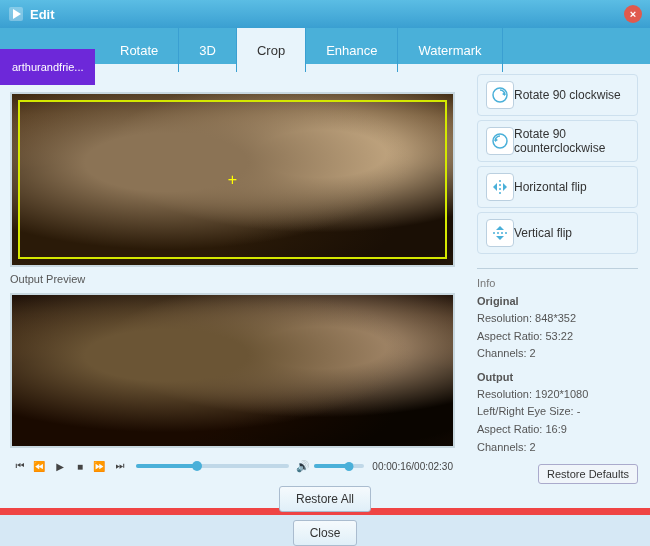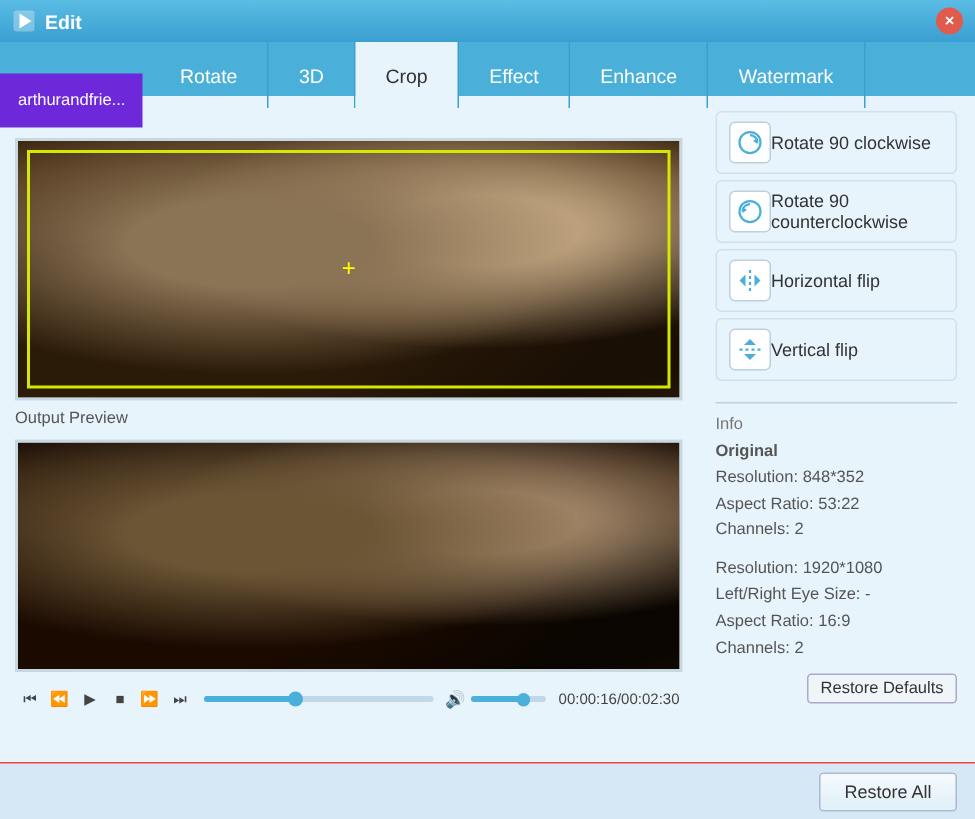--- a/index.html
+++ b/index.html
@@ -318,21 +318,22 @@
 
     
     .bottom-bar {
       height: 38px;
       background: #d6e8f5;
       display: flex;
       align-items: center;
       justify-content: flex-end;
       padding: 0 12px;
       gap: 8px;
-      border-top: 1px solid #ef4444;
+      border-top: 7px solid #ef4444;
+      flex-direction: column;
     }
     .bottom-btn {
       padding: 5px 16px;
       border: 1px solid #aabccf;
       background: linear-gradient(to bottom, #f5fafd, #e0eff8);
       border-radius: 3px;
       cursor: pointer;
       font-size: 12px;
       color: #333;
     }
@@ -350,21 +351,20 @@
   <span>Edit</span>
   <div class="title-bar-close">×</div>
 </div>
 
 <div class="tab-bar-relative">
   <div class="file-tab">arthurandfriе...</div>
   <div class="tab-bar">
     <div class="tab">Rotate</div>
     <div class="tab">3D</div>
     <div class="tab active">Crop</div>
-    <div class="tab">Effect</div>
     <div class="tab">Enhance</div>
     <div class="tab">Watermark</div>
   </div>
 </div>
 
 <div class="main-content">
 
   <div class="left-panel">
 
     <div class="preview-label">Original Preview</div>
@@ -449,25 +449,27 @@
     </div>
 
     <div class="info-section">
       <div class="info-title">Info</div>
       <div class="info-group-title">Original</div>
       <div class="info-row">Resolution: 848*352</div>
       <div class="info-row">Aspect Ratio: 53:22</div>
       <div class="info-row">Channels: 2</div>
 
       <div class="info-gap"></div>
+      <div class="info-group-title">Output</div>
       <div class="info-row">Resolution: 1920*1080</div>
       <div class="info-row">Left/Right Eye Size: -</div>
       <div class="info-row">Aspect Ratio: 16:9</div>
       <div class="info-row">Channels: 2</div>
     </div>
 
     <button class="restore-defaults-btn">Restore Defaults</button>
   </div>
 </div>
 
 <div class="bottom-bar">
   <button class="bottom-btn">Restore All</button>
+  <button class="bottom-btn">Close</button>
 </div>
 
 </body></html>

